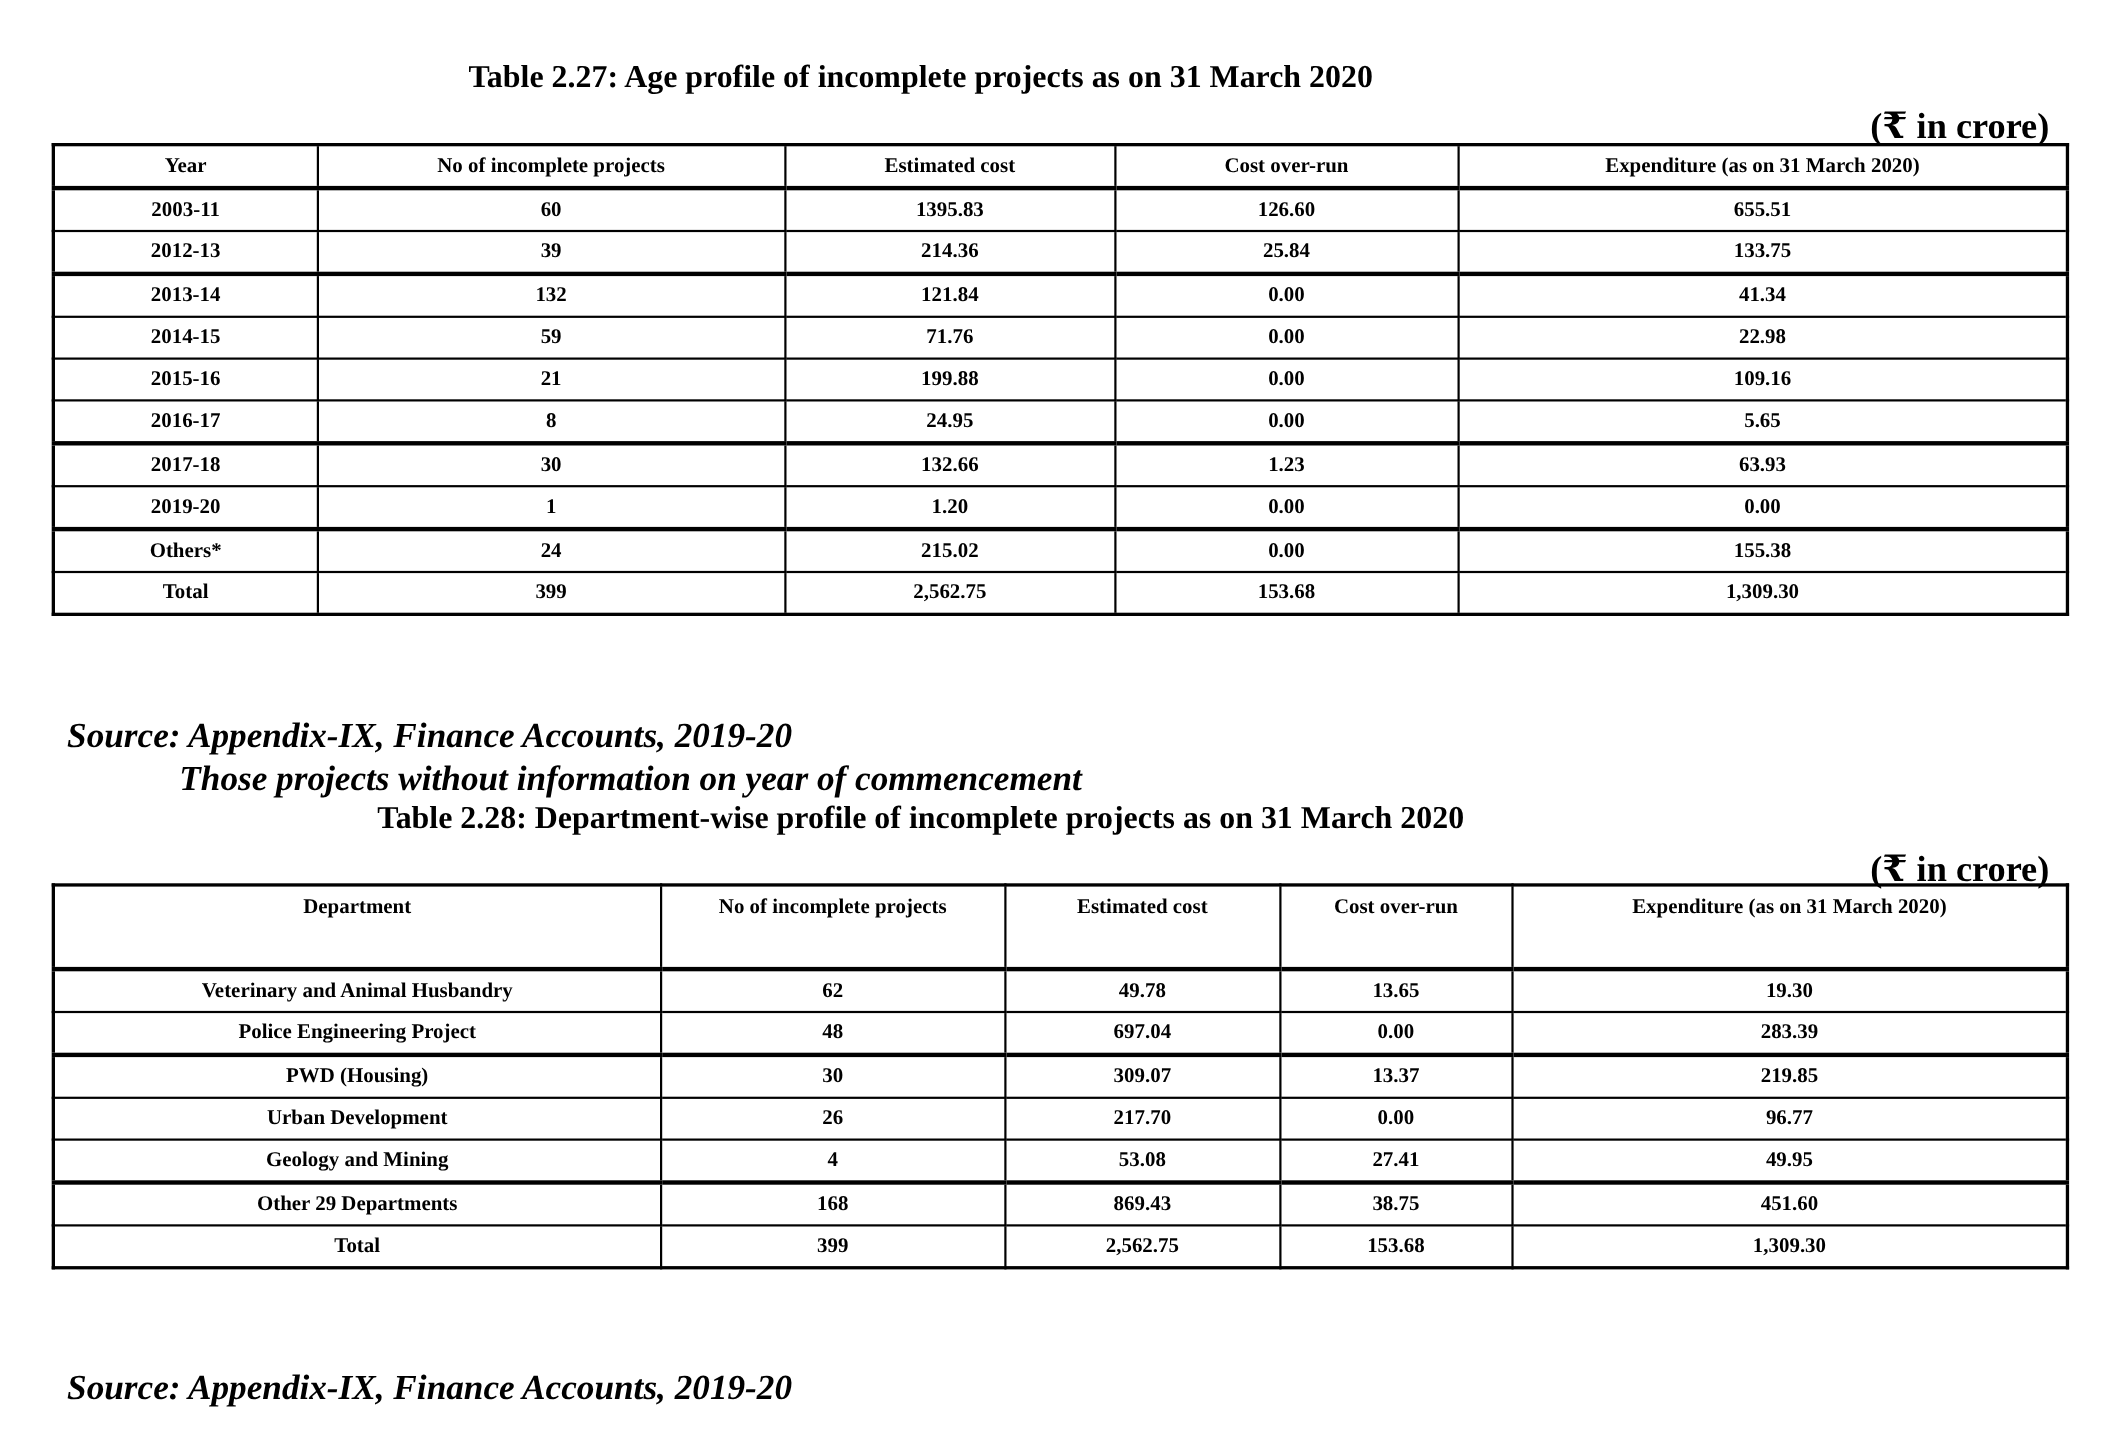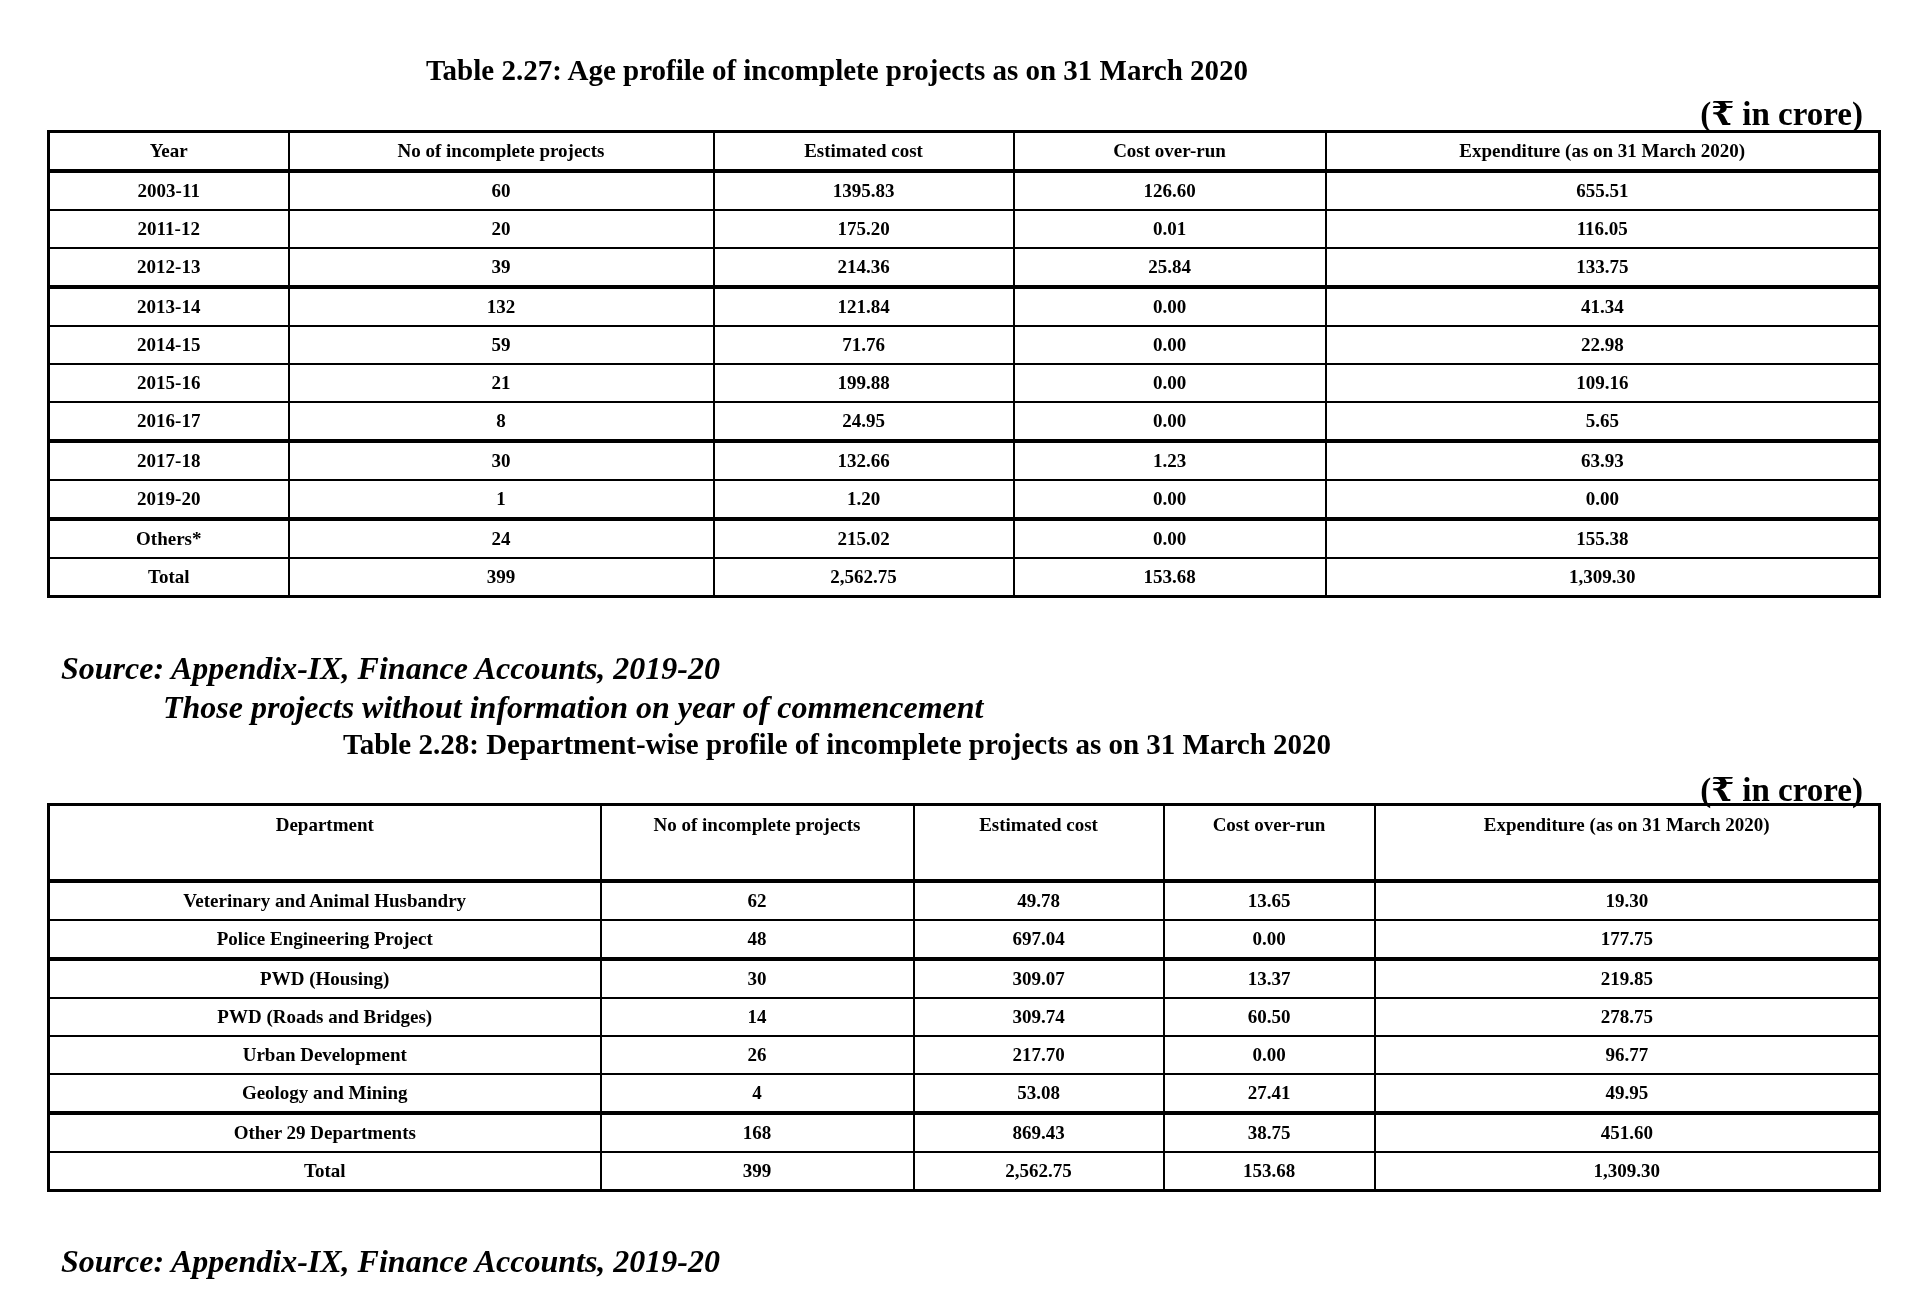--- a/index.html
+++ b/index.html
@@ -60,27 +60,20 @@
   </thead>
   <tbody id="t1body">
       <tr>
         <td>2003-11</td>
         <td>60</td>
         <td>1395.83</td>
         <td>126.60</td>
         <td>655.51</td>
       </tr>
       <tr>
-        <td>2011-12</td>
-        <td>20</td>
-        <td>175.20</td>
-        <td>0.01</td>
-        <td>116.05</td>
-      </tr>
-      <tr>
         <td>2012-13</td>
         <td>39</td>
         <td>214.36</td>
         <td>25.84</td>
         <td>133.75</td>
       </tr>
       <tr class="thick-top">
         <td>2013-14</td>
         <td>132</td>
         <td>121.84</td>
@@ -168,37 +161,30 @@
         <td>62</td>
         <td>49.78</td>
         <td>13.65</td>
         <td>19.30</td>
       </tr>
       <tr>
         <td>Police Engineering Project</td>
         <td>48</td>
         <td>697.04</td>
         <td>0.00</td>
-        <td>177.75</td>
+        <td>283.39</td>
       </tr>
       <tr class="thick-top">
         <td>PWD (Housing)</td>
         <td>30</td>
         <td>309.07</td>
         <td>13.37</td>
         <td>219.85</td>
       </tr>
       <tr>
-        <td>PWD (Roads and Bridges)</td>
-        <td>14</td>
-        <td>309.74</td>
-        <td>60.50</td>
-        <td>278.75</td>
-      </tr>
-      <tr>
         <td>Urban Development</td>
         <td>26</td>
         <td>217.70</td>
         <td>0.00</td>
         <td>96.77</td>
       </tr>
       <tr>
         <td>Geology and Mining</td>
         <td>4</td>
         <td>53.08</td>

